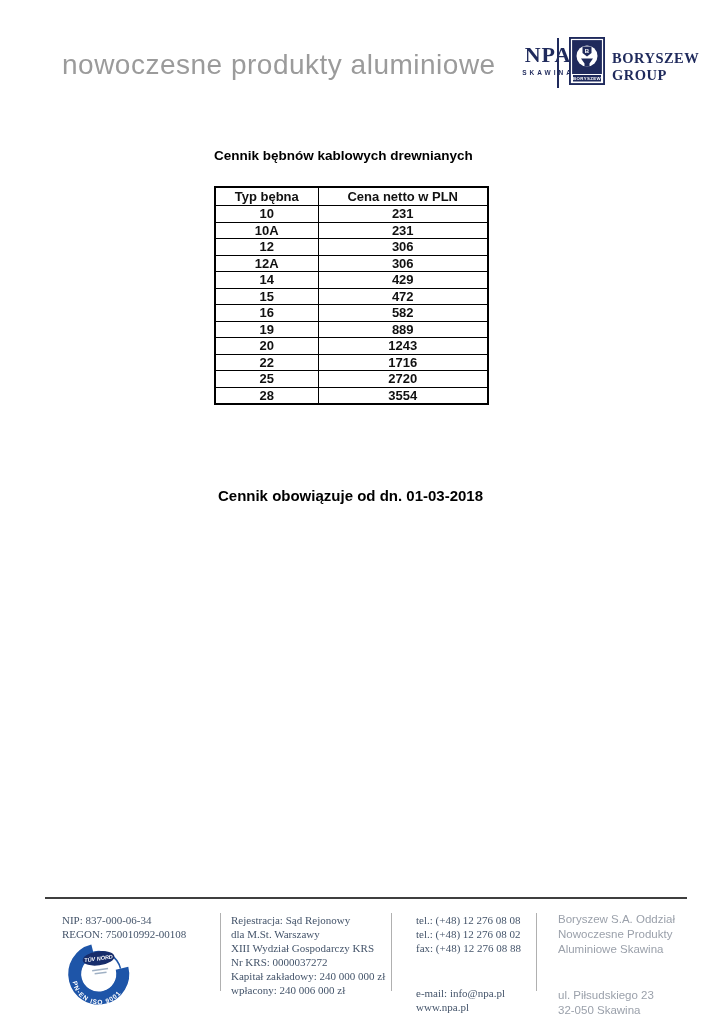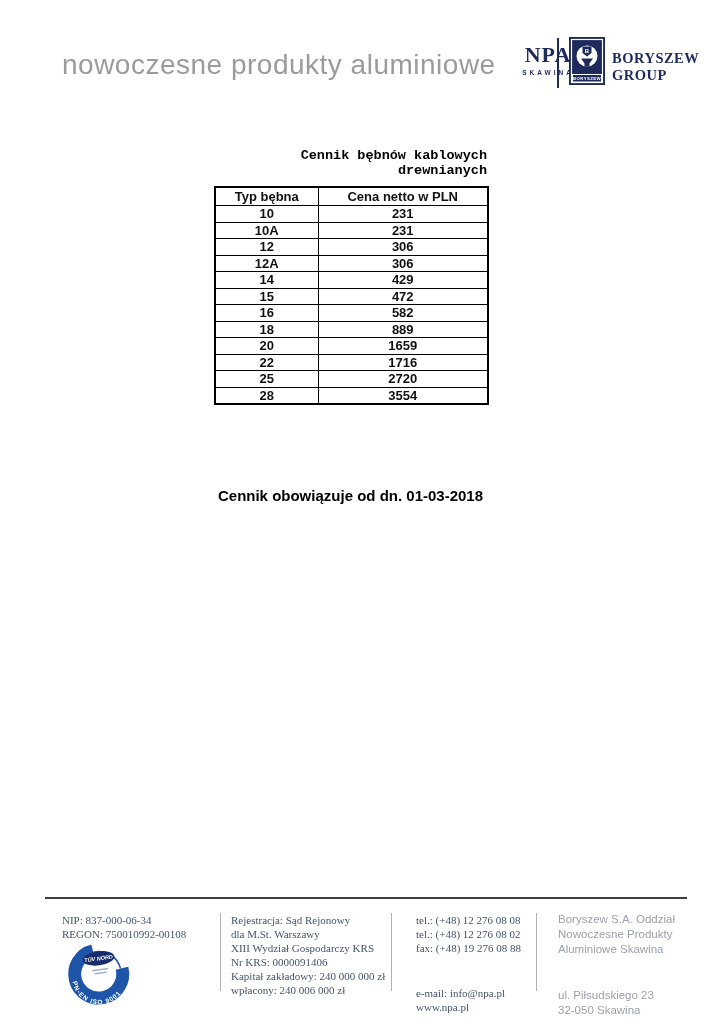--- a/index.html
+++ b/index.html
@@ -11,21 +11,21 @@
   .tagline{left:62px;top:49px;font-size:28px;color:#9b9b9b;letter-spacing:.5px;font-weight:400;}
   .npa-block{left:500px;top:44px;width:56px;text-align:center;color:#1f2a5c;margin-left:20px;}
   .npa-name{font-family:"Liberation Serif","DejaVu Serif",serif;font-weight:bold;font-size:22px;letter-spacing:1px;line-height:22px;}
   .npa-sub{font-size:6.5px;font-weight:bold;letter-spacing:3px;margin-top:3px;}
   .logo-divider{left:557px;top:38px;width:2px;height:50px;background:#1f2a5c;}
   .emblem-wrap{left:569px;top:37px;width:36px;height:48px;}
   .group-text{left:612px;top:50px;font-family:"Liberation Serif","DejaVu Serif",serif;
               font-weight:bold;font-size:14.5px;line-height:17px;color:#1f2a5c;letter-spacing:.5px;}
 
   
-  .doc-title{left:214px;top:148px;width:273px;text-align:right;font-size:13.5px;font-weight:bold;color:#000;font-family:Liberation Mono, monospace;}
+  .doc-title{left:214px;top:148px;width:273px;text-align:left;font-size:13.5px;font-weight:bold;color:#000;}
   .price-table{left:214px;top:186px;width:273px;border-collapse:collapse;table-layout:fixed;}
   .price-table th,.price-table td{border:1.5px solid #000;font-weight:bold;text-align:center;
        font-size:13px;color:#111;padding:0;line-height:1;}
   .price-table{border:2px solid #000;}
   .price-table th{height:17px;margin-left:36px;}
   .price-table td{height:15.5px;}
   .col-typ{width:103px;} .col-cena{width:170px;}
   .validity{left:214px;top:487px;width:273px;text-align:center;font-size:15px;font-weight:bold;color:#000;}
 
   
@@ -109,26 +109,26 @@
         </tr>
         <tr>
           <td>15</td>
           <td>472</td>
         </tr>
         <tr>
           <td>16</td>
           <td>582</td>
         </tr>
         <tr>
-          <td>18</td>
+          <td>19</td>
           <td>889</td>
         </tr>
         <tr>
           <td>20</td>
-          <td>1659</td>
+          <td>1243</td>
         </tr>
         <tr>
           <td>22</td>
           <td>1716</td>
         </tr>
         <tr>
           <td>25</td>
           <td>2720</td>
         </tr>
         <tr>
@@ -164,31 +164,31 @@
         <textPath href="#isoArc">PN-EN ISO 9001</textPath>
       </text>
     </svg>
   </div>
 
   <div class="abs vdiv vd1"></div>
   <div class="abs fser fcol2">
       <div>Rejestracja: Sąd Rejonowy</div>
       <div>dla M.St. Warszawy</div>
       <div>XIII Wydział Gospodarczy KRS</div>
-      <div>Nr KRS: 0000091406</div>
+      <div>Nr KRS: 0000037272</div>
       <div>Kapitał zakładowy: 240 000 000 zł</div>
       <div>wpłacony: 240 006 000 zł</div>
     </div>
   <div class="abs vdiv vd2"></div>
 
   <div class="abs fser fcol3">
     <div>
         <div>tel.: (+48) 12 276 08 08</div>
         <div>tel.: (+48) 12 276 08 02</div>
-        <div>fax: (+48) 19 276 08 88</div>
+        <div>fax: (+48) 12 276 08 88</div>
       </div>
     <div class="fgap">
         <div>e-mail: info@npa.pl</div>
         <div>www.npa.pl</div>
       </div>
   </div>
 
   <div class="abs vdiv vd3"></div>
 
   <div class="abs fcol4">

